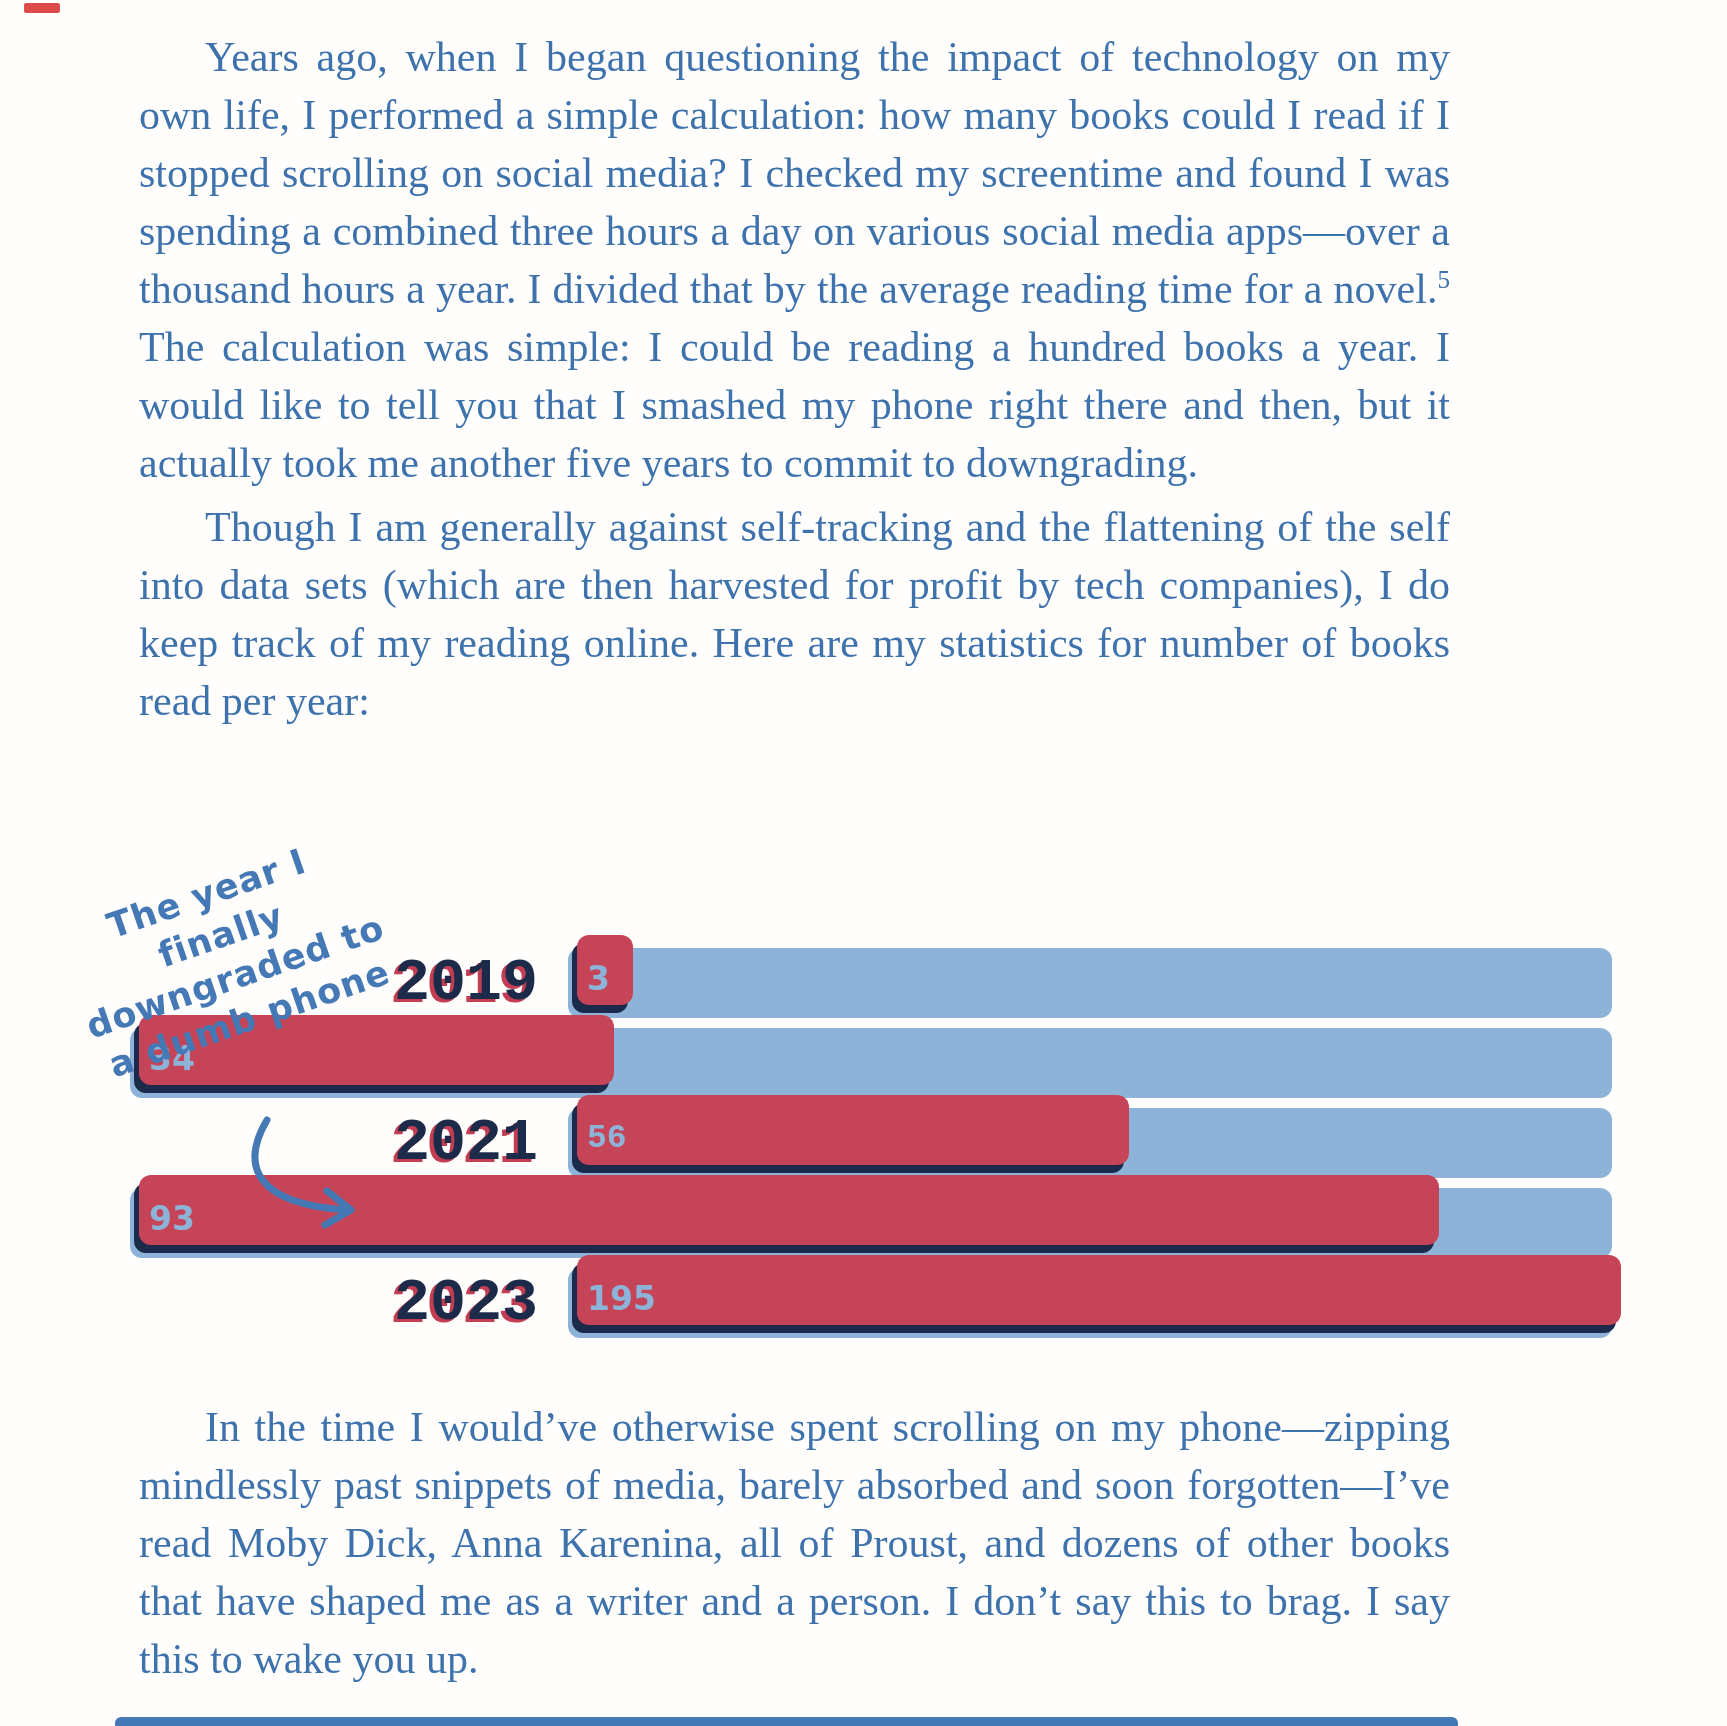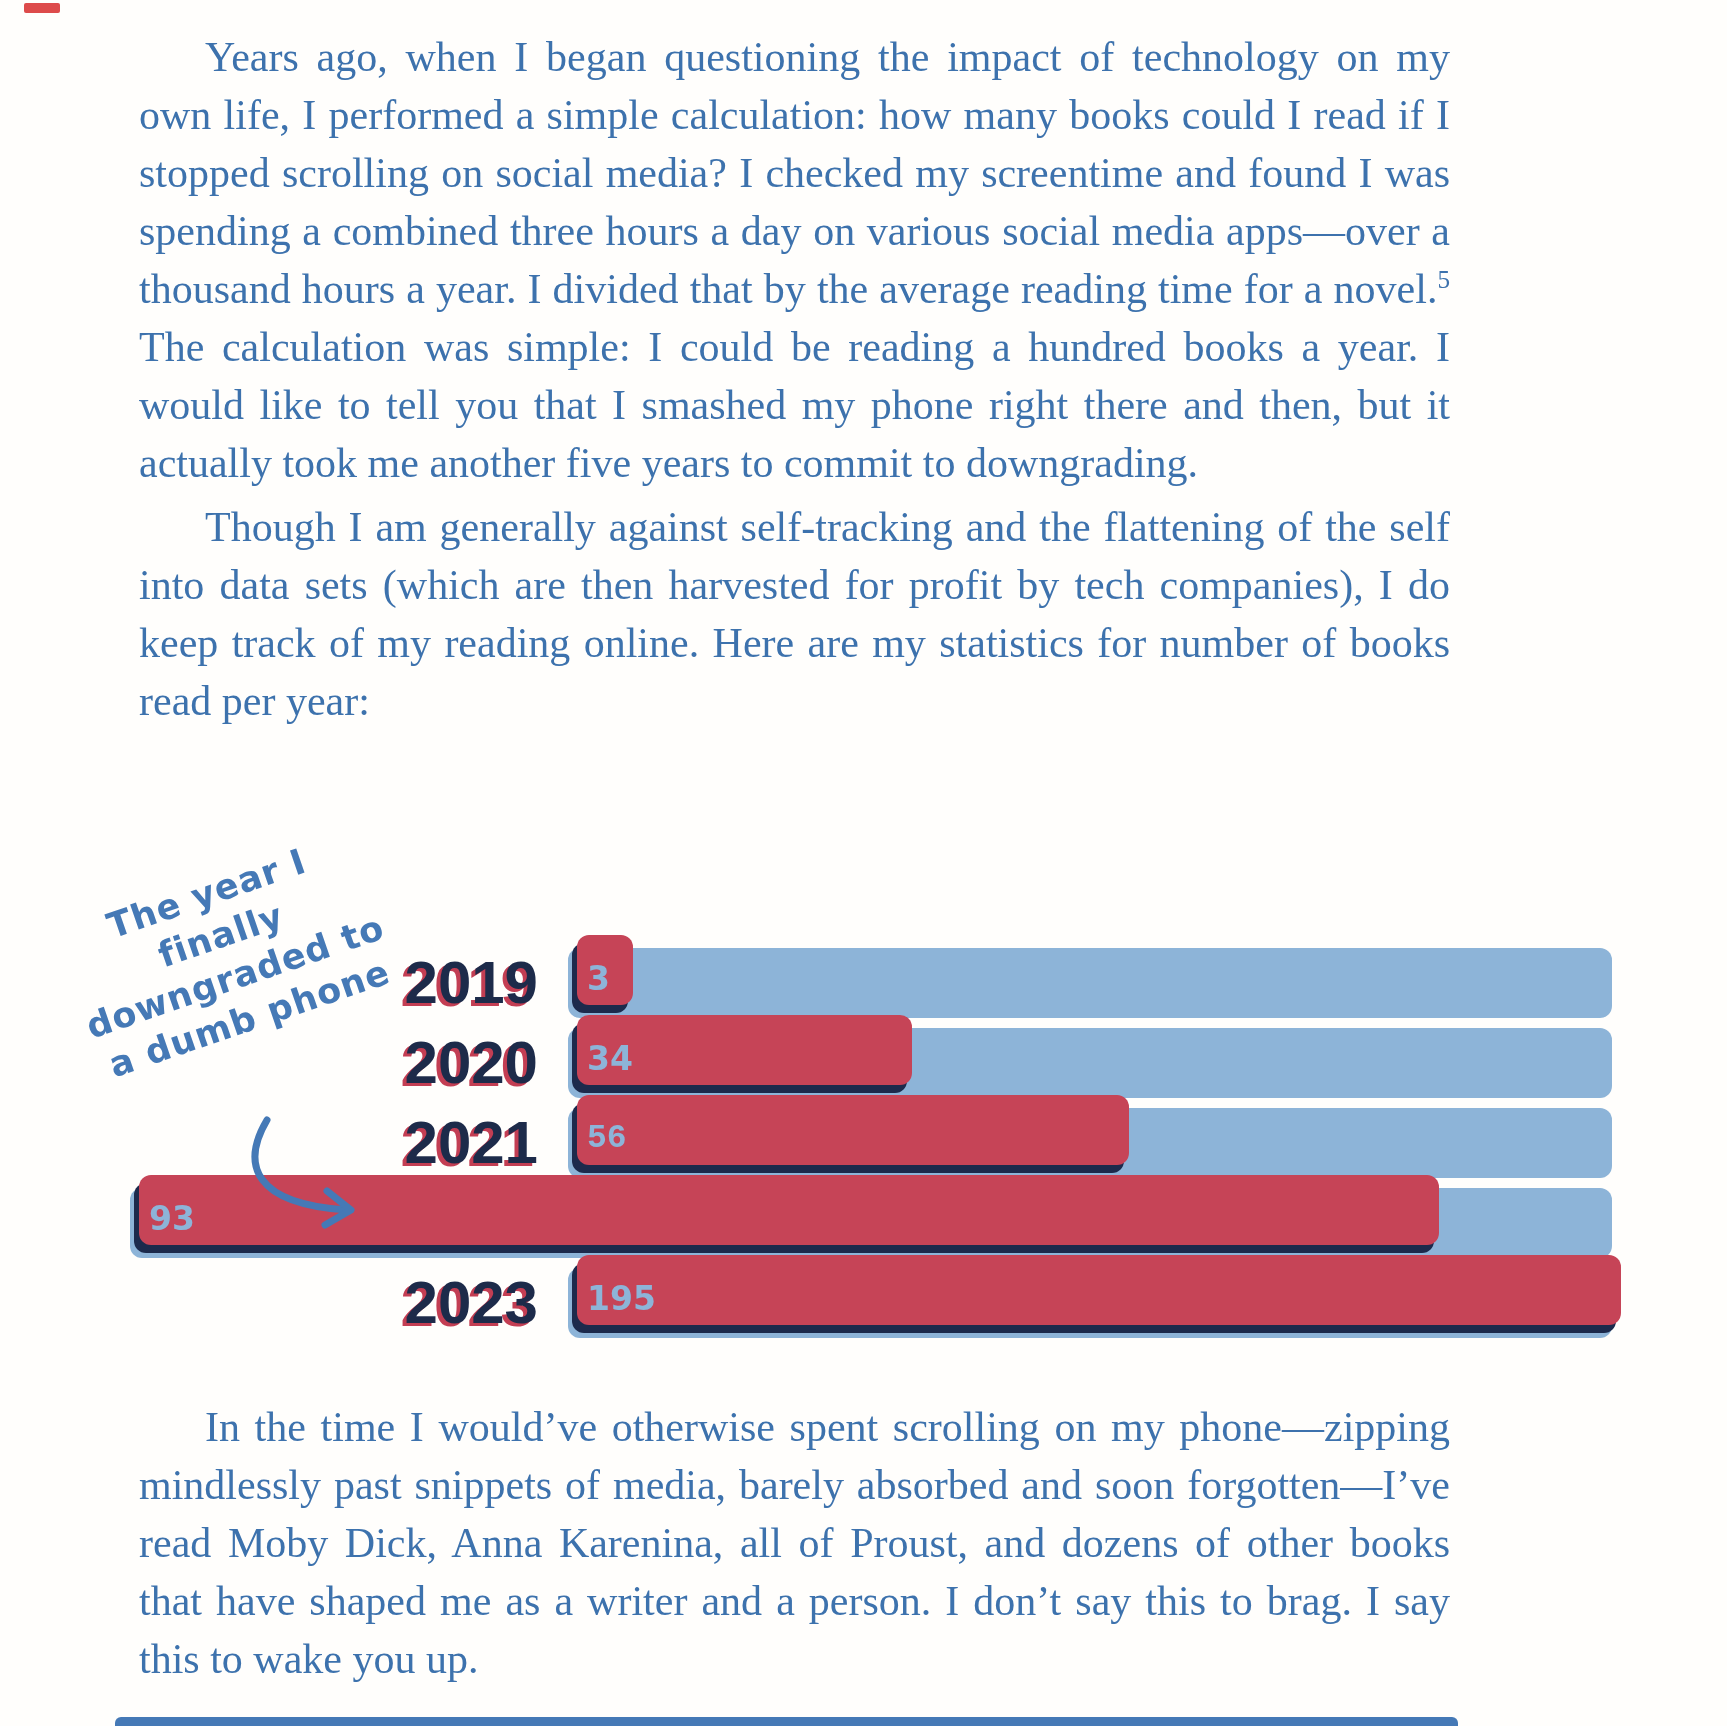--- a/index.html
+++ b/index.html
@@ -29,21 +29,21 @@
   .chart{
     position:absolute;left:130px;top:948px;width:1482px;
   }
   .chart-row{
     display:flex;align-items:center;
     height:70px;margin-bottom:10px;position:relative;
   }
   .year-label{
     flex:0 0 438px;box-sizing:border-box;padding-right:30px;
     text-align:right;
-    font-family:Liberation Sans, sans-serif;font-weight:bold;
+    font-family:Liberation Mono, monospace;font-weight:bold;
     font-size:60px;color:#1d2b4a;
     text-shadow:-4px 3px 0 #c33e53;
     line-height:70px;
   }
   .bar-wrap{position:relative;flex:1;height:70px;}
   .bar-track{
     position:absolute;left:0;top:0;right:0;bottom:0;
     background:#8db4d8;border-radius:12px;
   }
   .bar-fill{
@@ -91,21 +91,20 @@
     <div class="year-label">2019</div>
     <div class="bar-wrap">
       <div class="bar-track"></div>
       <div class="bar-fill" style="width: 2.83019%;">
         <span class="bar-value">3</span>
       </div>
     </div>
   </div>
 
   <div class="chart-row">
-    <div class="year-label">2020</div>
     <div class="bar-wrap">
       <div class="bar-track"></div>
       <div class="bar-fill" style="width: 32.0755%;">
         <span class="bar-value">34</span>
       </div>
     </div>
   </div>
 
   <div class="chart-row">
     <div class="year-label">2021</div>

